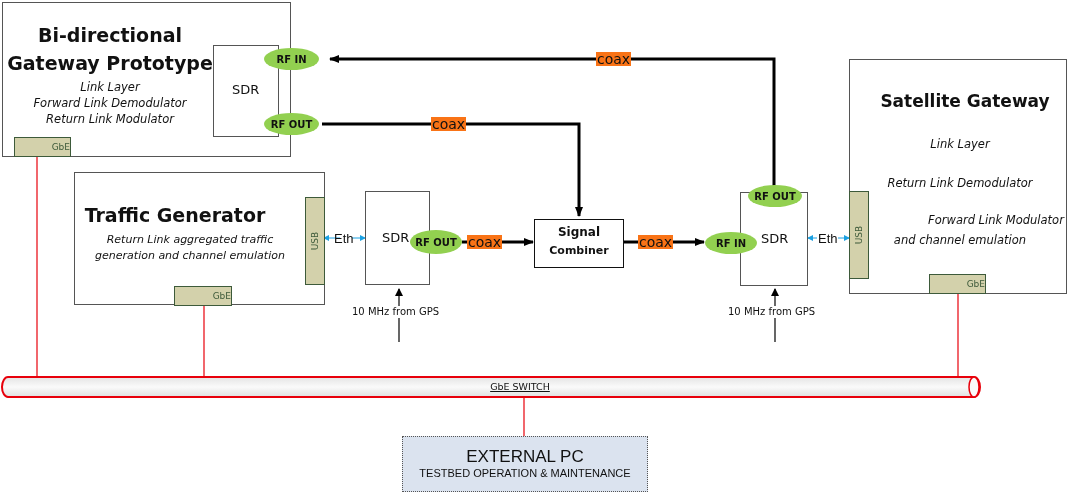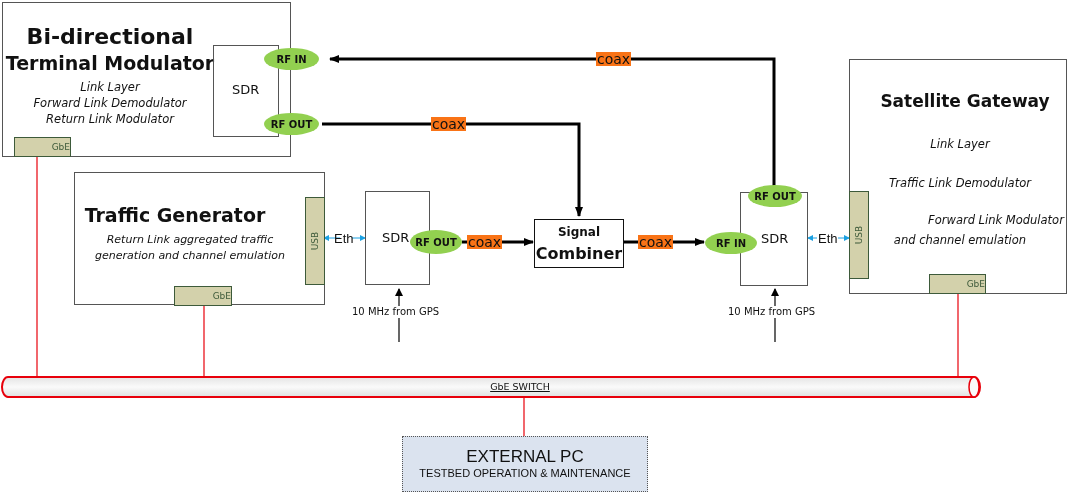--- a/index.html
+++ b/index.html
@@ -57,22 +57,22 @@
   <line x1="37" y1="156" x2="37" y2="377" stroke="#e8000b" stroke-width="1.2"></line>
   <line x1="204" y1="305" x2="204" y2="377" stroke="#e8000b" stroke-width="1.2"></line>
   <line x1="958" y1="293" x2="958" y2="377" stroke="#e8000b" stroke-width="1.2"></line>
   <line x1="524" y1="398" x2="524" y2="436" stroke="#e8000b" stroke-width="1.2"></line>
 
   <path d="M8,377 L974,377 A6,10 0 0 1 974,397 L8,397 A6,10 0 0 1 8,377 Z" fill="url(#pipeGrad)" stroke="#e8000b" stroke-width="2"></path>
   <ellipse cx="974" cy="387" rx="5" ry="10" fill="#fafafa" stroke="#e8000b" stroke-width="1.5"></ellipse>
 </svg>
 
 <div class="box" style="left:2px;top:2px;width:289px;height:155px;"></div>
-<div class="title" style="left:20px;top:24px;width:180px;font-size:22px;">Bi-directional</div>
-<div class="title" style="left:5px;top:52px;width:210px;font-size:19px;">Terminal Modulator</div>
+<div class="title" style="left:20px;top:24px;width:180px;font-size:19px;">Bi-directional</div>
+<div class="title" style="left:5px;top:52px;width:210px;font-size:19px;">Gateway Prototype</div>
 <div class="ital" style="left:10px;top:80px;width:200px;">Link Layer</div>
 <div class="ital" style="left:10px;top:96px;width:200px;">Forward Link Demodulator</div>
 <div class="ital" style="left:10px;top:112px;width:200px;">Return Link Modulator</div>
 <div class="port" style="left:14px;top:137px;width:57px;height:20px;">
     <span>GbE</span>
   </div>
 
 <div class="box" style="left:213px;top:45px;width:66px;height:92px;background:transparent;border-width:1px;"></div>
 <div class="sdrlabel" style="left:232px;top:82px;">SDR</div>
 <div class="rf" style="left:264px;top:48px;width:55px;height:22px;">RF IN</div>
@@ -91,34 +91,34 @@
 <div class="eth" style="left:334px;top:232px;background:transparent;">Eth</div>
 
 <div class="box" style="left:365px;top:191px;width:65px;height:94px;border-width:1.2px;"></div>
 <div class="sdrlabel" style="left:382px;top:230px;">SDR</div>
 <div class="rf" style="left:410px;top:230px;width:52px;height:24px;">RF OUT</div>
 <div class="small" style="left:352px;top:306px;">10 MHz from GPS</div>
 <div class="lbl" style="left:467px;top:235px;">coax</div>
 
 <div class="box" style="left:534px;top:219px;width:90px;height:49px;border-color:#111;"></div>
 <div class="title" style="left:534px;top:225px;width:90px;font-size:12px;">Signal</div>
-<div class="title" style="left:534px;top:244px;width:90px;font-size:16px;">Combiner</div>
+<div class="title" style="left:534px;top:244px;width:90px;font-size:11px;">Combiner</div>
 <div class="lbl" style="left:638px;top:235px;">coax</div>
 
 <div class="box" style="left:740px;top:192px;width:68px;height:94px;border-width:1.2px;"></div>
 <div class="sdrlabel" style="left:761px;top:231px;">SDR</div>
 <div class="rf" style="left:748px;top:185px;width:54px;height:22px;">RF OUT</div>
 <div class="rf" style="left:705px;top:232px;width:52px;height:22px;">RF IN</div>
 <div class="small" style="left:728px;top:306px;">10 MHz from GPS</div>
 <div class="eth" style="left:818px;top:232px;background:transparent;">Eth</div>
 
 <div class="box" style="left:849px;top:59px;width:218px;height:235px;"></div>
 <div class="title" style="left:870px;top:91px;width:190px;font-size:17px;">Satellite Gateway</div>
 <div class="ital" style="left:860px;top:137px;width:200px;">Link Layer</div>
-<div class="ital" style="left:860px;top:176px;width:200px;">Traffic Link Demodulator</div>
+<div class="ital" style="left:860px;top:176px;width:200px;">Return Link Demodulator</div>
 <div class="ital" style="left:896px;top:213px;width:200px;">Forward Link Modulator</div>
 <div class="ital" style="left:860px;top:233px;width:200px;">and channel emulation</div>
 <div class="port v" style="left:849px;top:191px;width:20px;height:88px;">
     <span>USB</span>
   </div>
 <div class="port" style="left:929px;top:274px;width:57px;height:20px;">
     <span>GbE</span>
   </div>
 
 <div class="lbl" style="left:596px;top:52px;">coax</div>

